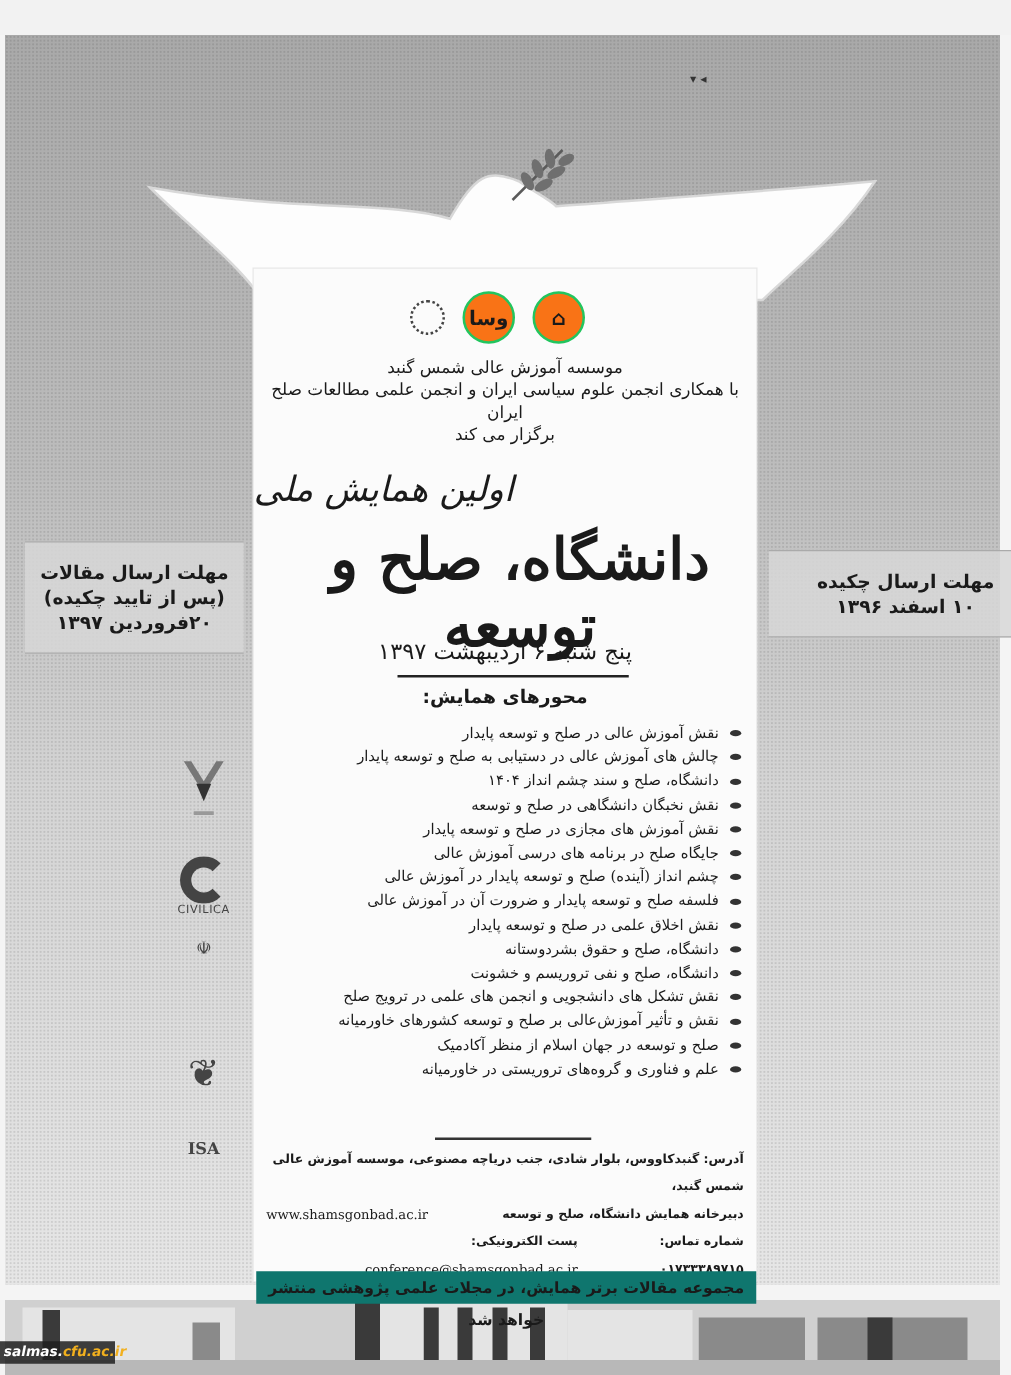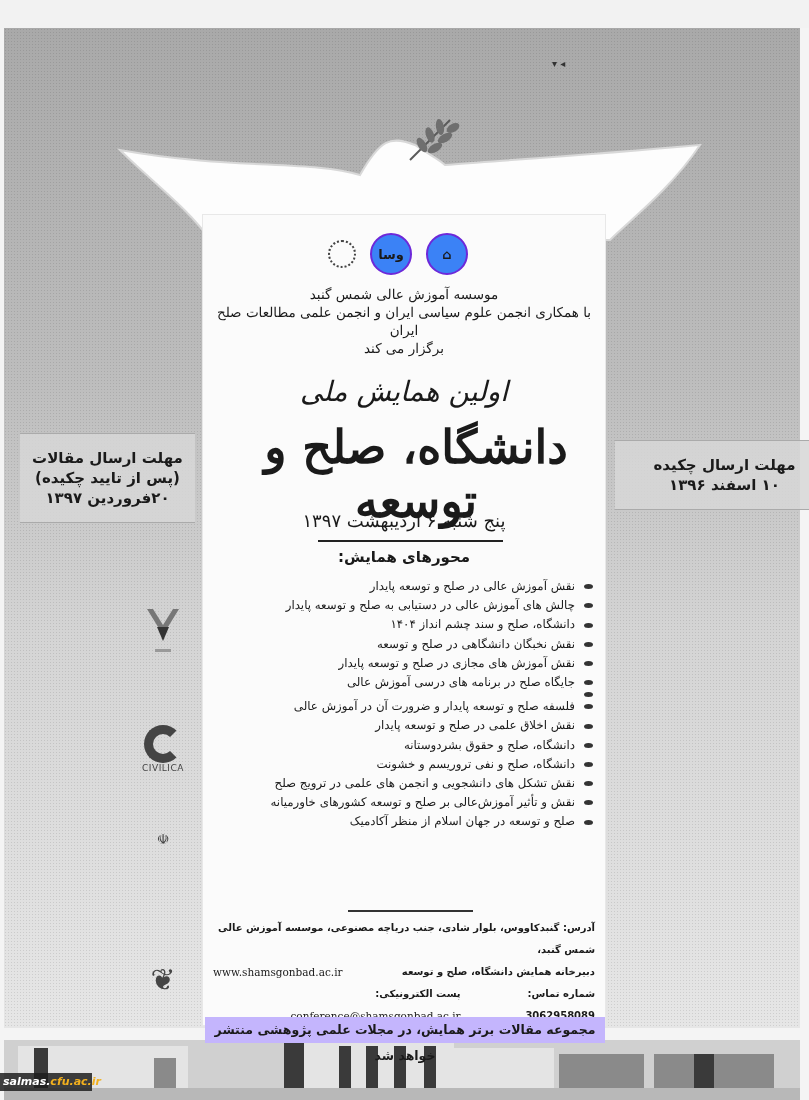--- a/index.html
+++ b/index.html
@@ -20,28 +20,28 @@
     .dove { position: absolute; left: 110px; top: 100px; width: 600px; height: 160px; z-index: 2; }
     .birds { position: absolute; left: 552px; top: 58px; z-index: 2; font-size: 10px; color: #333; }
 
     .panel {
       position: absolute; left: 203px; top: 215px; width: 402px; height: 810px;
       background: #fbfbfb; z-index: 3; box-shadow: 0 0 0 1px #e8e8e8;
     }
 
     .logos { position: absolute; top: 18px; left: 125px; display: flex; gap: 14px; align-items: center; direction: ltr; }
     .logo-circle {
-      width: 42px; height: 42px; border-radius: 50%; border: 2px solid #6d28d9;
-      display: flex; align-items: center; justify-content: center; font-size: 13px; font-weight: bold; background: #3b82f6;
+      width: 42px; height: 42px; border-radius: 50%; border: 2px solid #22c55e;
+      display: flex; align-items: center; justify-content: center; font-size: 16px; font-weight: bold; background: #f97316;
     }
     .logo-globe { display: flex; flex-direction: column; align-items: center; font-size: 5px; color: #555; }
     .logo-globe .g { width: 28px; height: 28px; border-radius: 50%; border: 2px dotted #444; }
 
     .org { position: absolute; top: 70px; left: 0; width: 100%; text-align: center; direction: rtl; font-family: "DejaVu Serif", serif; font-size: 13.5px; line-height: 18px; }
-    .title-small { position: absolute; top: 160px; left: 0; width: 100%; text-align: center; direction: rtl; font-family: "DejaVu Serif", serif; font-size: 28px; font-style: italic; }
+    .title-small { position: absolute; top: 160px; left: 0; width: 100%; text-align: left; direction: rtl; font-family: "DejaVu Serif", serif; font-size: 28px; font-style: italic; }
     .title-big { position: absolute; top: 205px; left: 0; width: 100%; text-align: center; direction: rtl; font-family: "DejaVu Serif", serif; font-size: 46px; font-weight: bold; letter-spacing: 1px; padding-left: 24px; }
     .date { position: absolute; top: 295px; left: 0; width: 100%; text-align: center; direction: rtl; font-family: "DejaVu Serif", serif; font-size: 18px; letter-spacing: 2px; }
     .date-rule { position: absolute; top: 325px; left: 115px; width: 185px; height: 2px; background: #222; }
 
     .topics-heading { position: absolute; top: 333px; left: 0; width: 100%; text-align: center; direction: rtl; font-size: 15px; font-weight: bold; }
     .topics { position: absolute; top: 362px; right: 12px; width: 380px; direction: rtl; list-style: none; }
     .topics li { font-family: "DejaVu Serif", serif; font-size: 11.8px; line-height: 19.2px; white-space: nowrap; display: flex; align-items: center; }
     .topics li .bullet { display: inline-block; width: 9px; height: 5px; border-radius: 50%; background: #333; margin-left: 9px; flex: 0 0 auto; }
     .topics-rule { position: absolute; top: 695px; left: 145px; width: 125px; height: 2px; background: #333; }
 
@@ -50,32 +50,32 @@
     .contact .url { direction: ltr; font-family: "DejaVu Serif", serif; font-weight: normal; font-size: 10.5px; }
 
     .side-box {
       position: absolute; z-index: 2; width: 175px; text-align: center; direction: rtl;
       font-weight: bold; font-size: 15px; line-height: 20px; padding: 14px 0;
       background: rgba(215,215,215,0.85); border-top: 1px solid #aaa; border-bottom: 1px solid #aaa;
     }
     .side-left { left: 20px; top: 433px; }
     .side-right { left: 615px; top: 440px; width: 219px; }
 
-    .sponsors { position: absolute; left: 128px; top: 605px; width: 70px; z-index: 2; display: flex; flex-direction: column; align-items: center; gap: 40px; }
+    .sponsors { position: absolute; left: 128px; top: 605px; width: 70px; z-index: 2; display: flex; flex-direction: column; align-items: center; }
     .sp { display: flex; flex-direction: column; align-items: center; color: #444; }
     .sp-azad { margin-top: 0; width: 40px; height: 55px; }
     .sp-civ { margin-top: 25px; font-size: 9px; letter-spacing: 0.5px; }
     .sp-civ .c { width: 38px; height: 38px; border-radius: 50%; border: 9px solid #444; border-right-color: transparent; }
     .sp-min { margin-top: 18px; font-size: 14px; }
     .sp-rose { margin-top: 75px; font-size: 30px; }
     .sp-isa { margin-top: 35px; font-family: "DejaVu Serif", serif; font-size: 13px; font-weight: bold; }
 
     .banner {
       position: absolute; left: 205px; top: 1017px; width: 400px; height: 26px; z-index: 4;
-      background: #c4b5fd; text-align: center; direction: rtl; font-weight: bold; font-size: 12.5px; line-height: 26px;
+      background: #0f766e; text-align: center; direction: rtl; font-weight: bold; font-size: 12.5px; line-height: 26px;
     }
 
     .buildings { position: absolute; left: 4px; top: 1040px; width: 796px; height: 60px; z-index: 3; background: #d0d0d0; overflow: hidden; }
     .bld { position: absolute; bottom: 12px; background: #8a8a8a; }
     .bld.dark { background: #3a3a3a; }
     .bld.light { background: #e4e4e4; }
     .ground { position: absolute; left: 0; bottom: 0; width: 100%; height: 12px; background: #b8b8b8; }
 
     .watermark {
       position: absolute; left: 0; top: 1073px; width: 92px; height: 18px; z-index: 10;
@@ -172,20 +172,21 @@
     <li>
         <span class="bullet"></span>
         <span>نقش آموزش های مجازی در صلح و توسعه پایدار</span>
       </li>
     <li>
         <span class="bullet"></span>
         <span>جایگاه صلح در برنامه های درسی آموزش عالی</span>
       </li>
     <li>
         <span class="bullet"></span>
+        <span>چشم انداز (آینده) صلح و توسعه پایدار در آموزش عالی</span>
       </li>
     <li>
         <span class="bullet"></span>
         <span>فلسفه صلح و توسعه پایدار و ضرورت آن در آموزش عالی</span>
       </li>
     <li>
         <span class="bullet"></span>
         <span>نقش اخلاق علمی در صلح و توسعه پایدار</span>
       </li>
     <li>
@@ -200,34 +201,38 @@
         <span class="bullet"></span>
         <span>نقش تشکل های دانشجویی و انجمن های علمی در ترویج صلح</span>
       </li>
     <li>
         <span class="bullet"></span>
         <span>نقش و تأثیر آموزش‌عالی بر صلح و توسعه کشورهای خاورمیانه</span>
       </li>
     <li>
         <span class="bullet"></span>
         <span>صلح و توسعه در جهان اسلام از منظر آکادمیک</span>
+      </li>
+    <li>
+        <span class="bullet"></span>
+        <span>علم و فناوری و گروه‌های تروریستی در خاورمیانه</span>
       </li>
   </ul>
   <div class="topics-rule"></div>
 
   <div class="contact">
     <div class="row">
       <span>آدرس: گنبدکاووس، بلوار شادی، جنب دریاچه مصنوعی، موسسه آموزش عالی شمس گنبد،</span>
     </div>
     <div class="row">
       <span>دبیرخانه همایش دانشگاه، صلح و توسعه</span>
       <span class="url">www.shamsgonbad.ac.ir</span>
     </div>
     <div class="row">
-      <span>شماره تماس: 3062958089</span>
+      <span>شماره تماس: ۰۱۷۳۳۳۸۹۷۱۵</span>
       <span style="direction:rtl;">
         <span>پست الکترونیکی:</span>
         <span class="url">conference@shamsgonbad.ac.ir</span>
       </span>
     </div>
   </div>
 </div>
 
 <div class="banner">مجموعه مقالات برتر همایش، در مجلات علمی پژوهشی منتشر خواهد شد</div>
 

